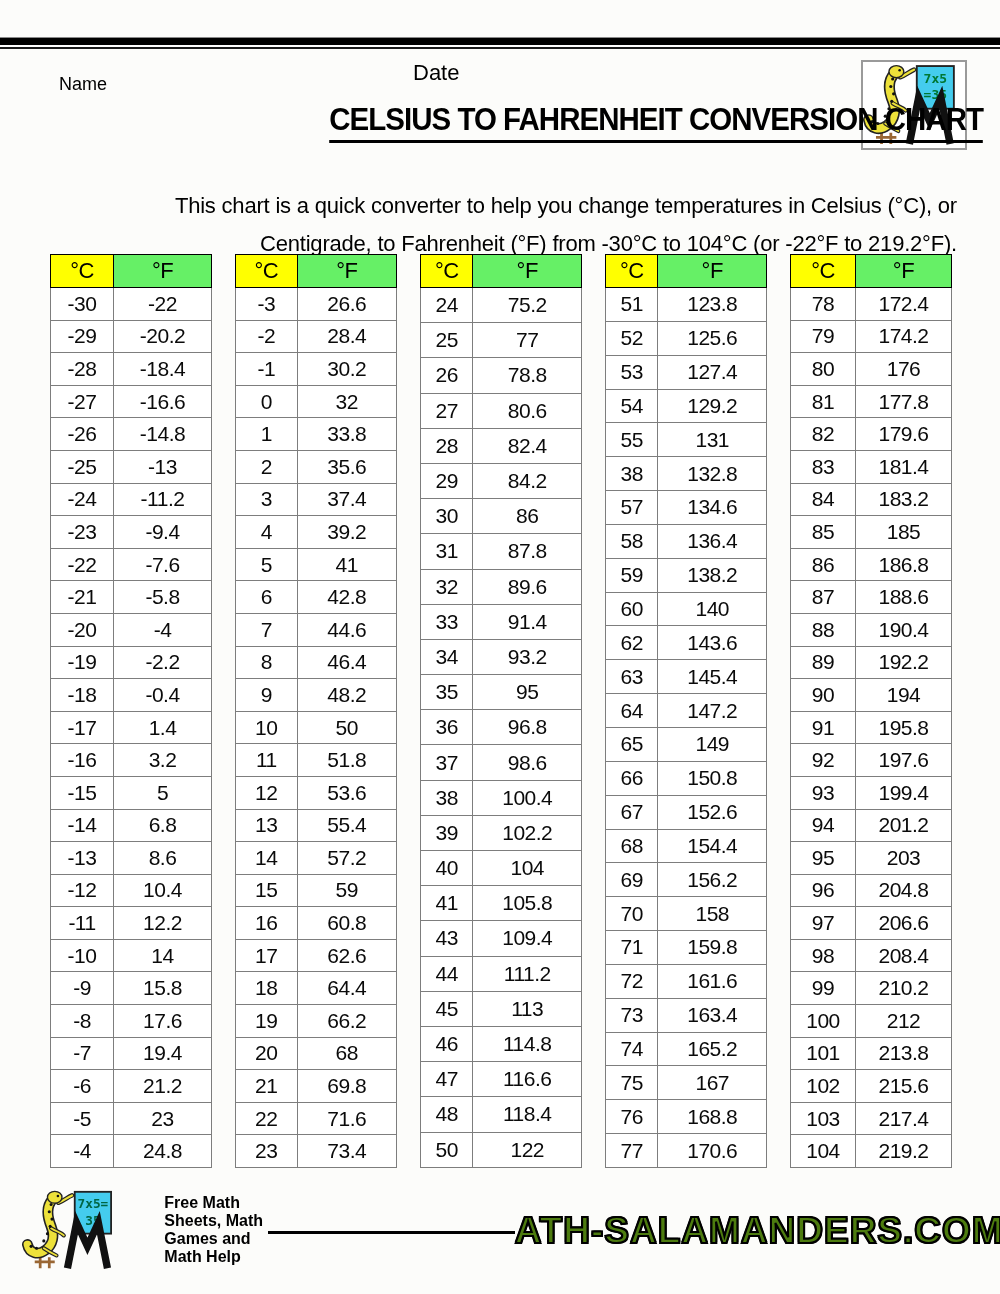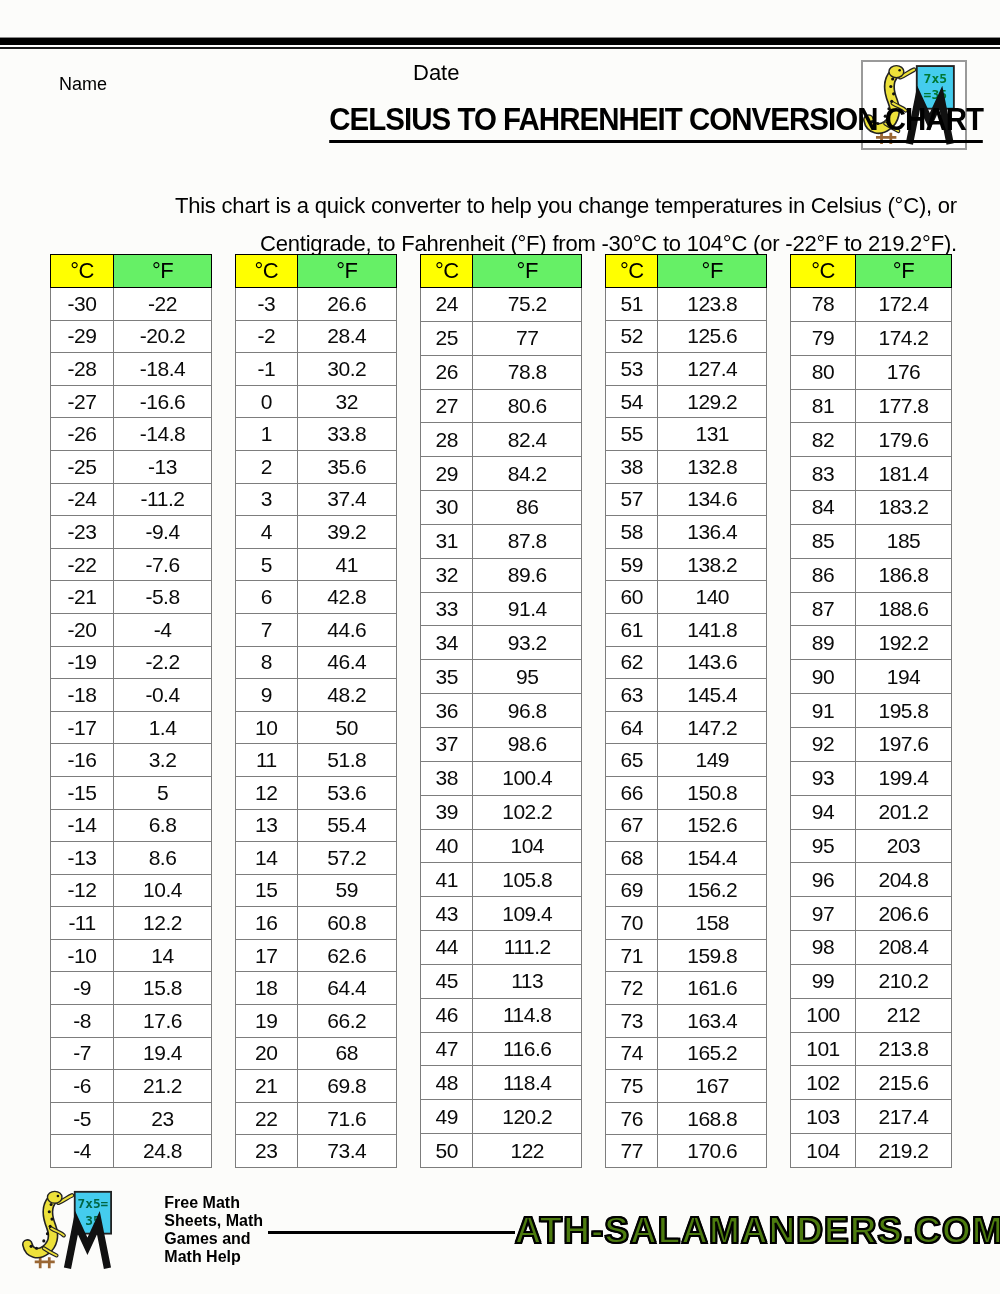--- a/index.html
+++ b/index.html
@@ -457,24 +457,20 @@
           </tr>
           <tr>
             <td>47</td>
             <td>116.6</td>
           </tr>
           <tr>
             <td>48</td>
             <td>118.4</td>
           </tr>
           <tr>
-            <td>49</td>
-            <td>120.2</td>
-          </tr>
-          <tr>
             <td>50</td>
             <td>122</td>
           </tr>
         </tbody>
       </table>
     <table>
         <thead>
           <tr>
             <th class="c">°C</th>
             <th class="f">°F</th>
@@ -515,24 +511,20 @@
           </tr>
           <tr>
             <td>59</td>
             <td>138.2</td>
           </tr>
           <tr>
             <td>60</td>
             <td>140</td>
           </tr>
           <tr>
-            <td>61</td>
-            <td>141.8</td>
-          </tr>
-          <tr>
             <td>62</td>
             <td>143.6</td>
           </tr>
           <tr>
             <td>63</td>
             <td>145.4</td>
           </tr>
           <tr>
             <td>64</td>
             <td>147.2</td>
@@ -631,20 +623,24 @@
             <td>85</td>
             <td>185</td>
           </tr>
           <tr>
             <td>86</td>
             <td>186.8</td>
           </tr>
           <tr>
             <td>87</td>
             <td>188.6</td>
+          </tr>
+          <tr>
+            <td>88</td>
+            <td>190.4</td>
           </tr>
           <tr>
             <td>89</td>
             <td>192.2</td>
           </tr>
           <tr>
             <td>90</td>
             <td>194</td>
           </tr>
           <tr>

